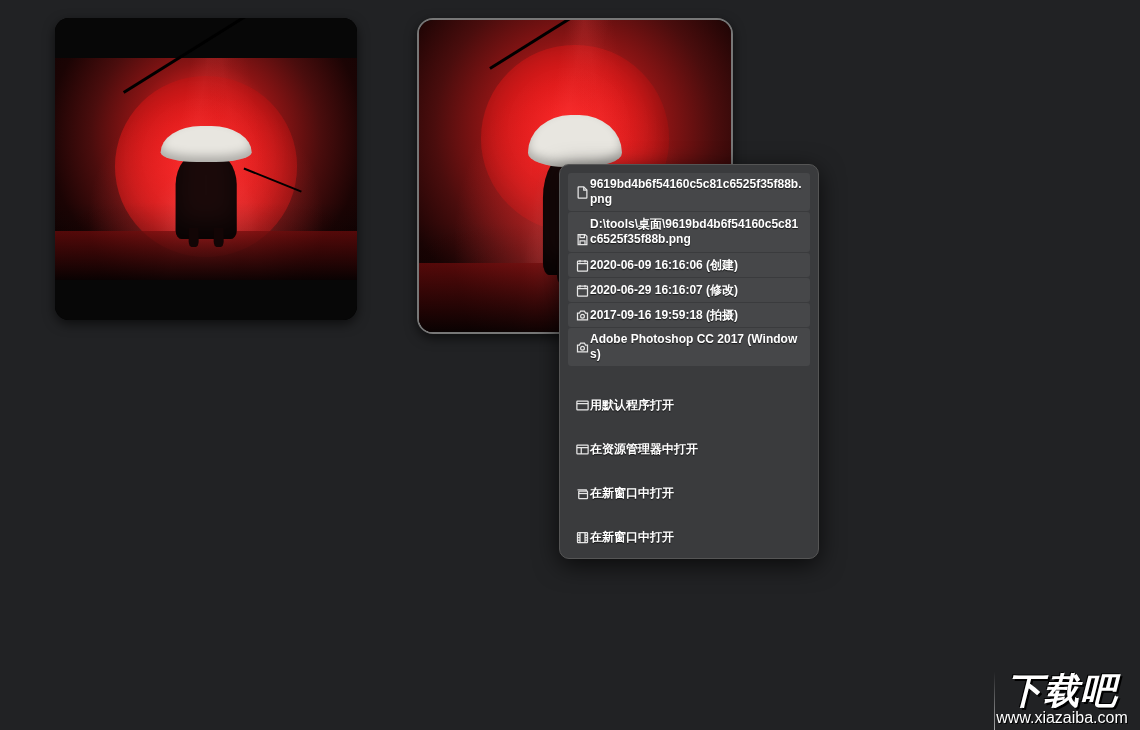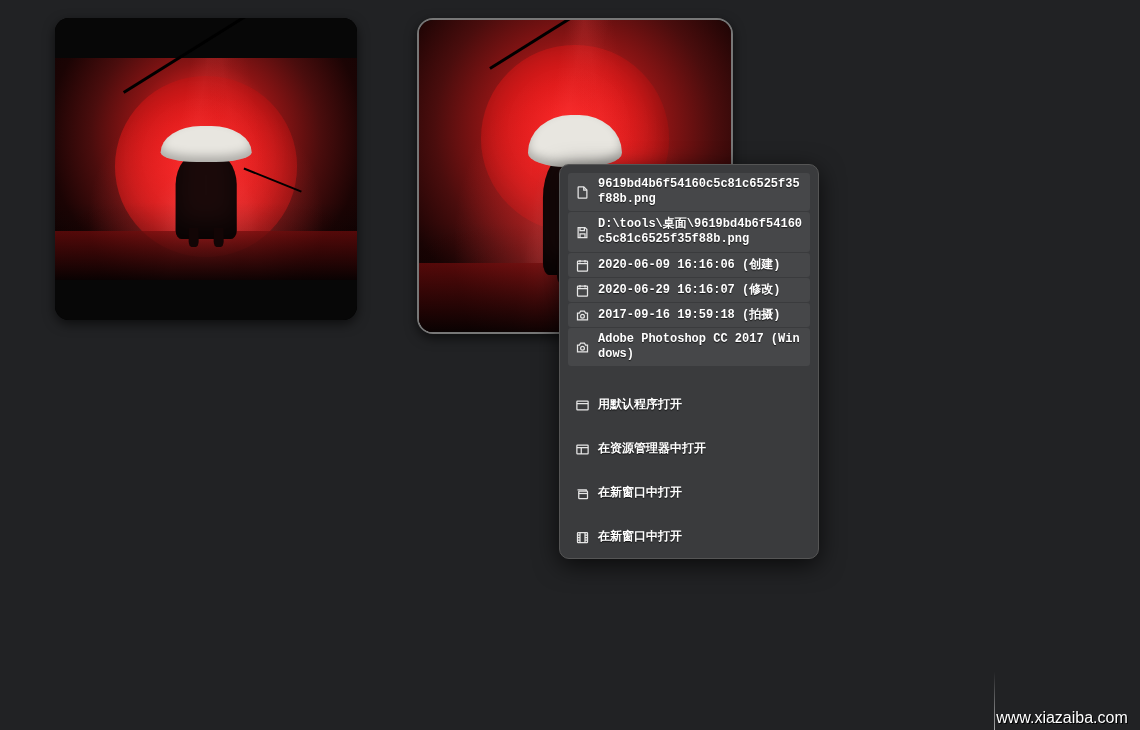--- a/index.html
+++ b/index.html
@@ -138,31 +138,29 @@
     width: 260px;
     background: #3a3b3d;
     border: 1px solid #555;
     border-radius: 10px;
     padding: 8px;
     box-shadow: 0 6px 24px rgba(0,0,0,0.7);
   }
   .info-row, .action-row {
     display: flex;
     align-items: center;
-    gap: 8px;
     padding: 4px 6px;
     margin-bottom: 1px;
     border-radius: 3px;
     min-height: 22px;
-    font-family: Liberation Mono, monospace;
   }
   .info-row {
     background: #464749;
   }
-  .info-row.tall { align-items: center; padding-top: 5px; padding-bottom: 5px; }
+  .info-row.tall { align-items: flex-end; padding-top: 5px; padding-bottom: 5px; }
   .action-row {
     margin-top: 20px;
     cursor: pointer;
   }
   .sep { height: 6px; }
   .ico {
     flex: 0 0 16px;
     width: 16px; height: 16px;
     display: flex; align-items: center; justify-content: center;
   }
@@ -352,14 +350,15 @@
           <path d="M8 4v16M16 4v16M4 8h4M4 12h4M4 16h4M16 8h4M16 12h4M16 16h4"></path>
         </svg>
     </span>
     <span class="label">在新窗口中打开</span>
   </div>
 
 </div>
 
 <div class="wm-line"></div>
 <div class="watermark">
+  <div class="big">下载吧</div>
   <div class="url">www.xiazaiba.com</div>
 </div>
 
 </body></html>

